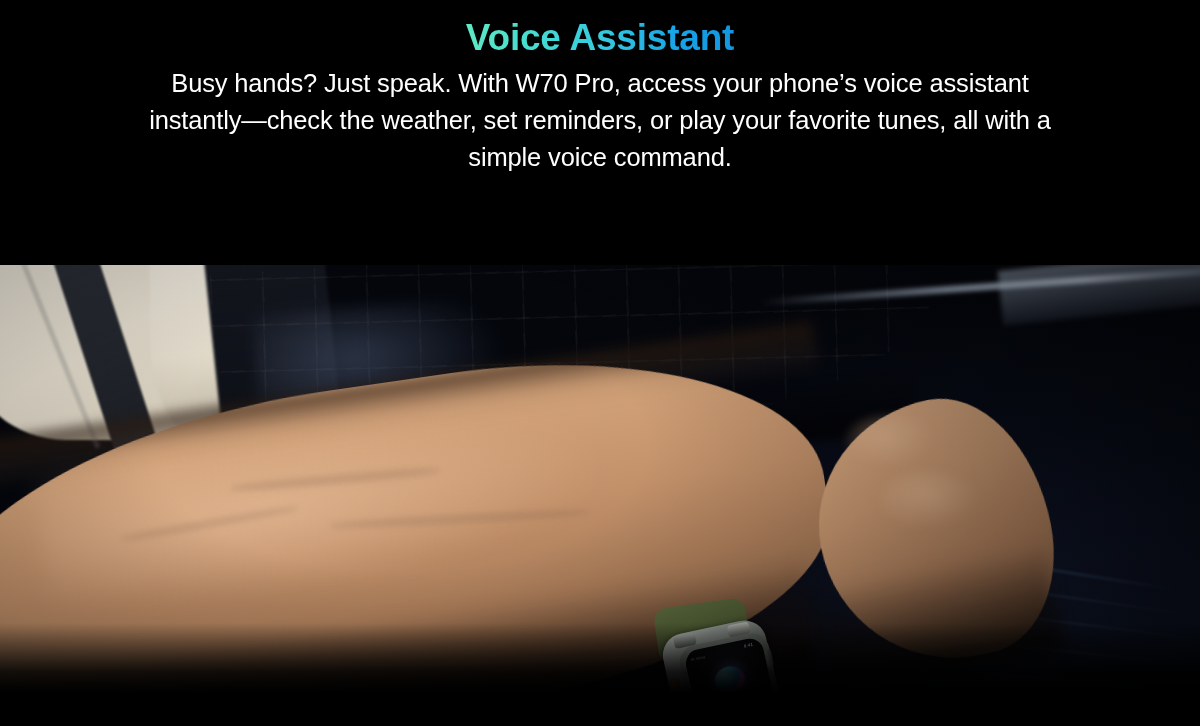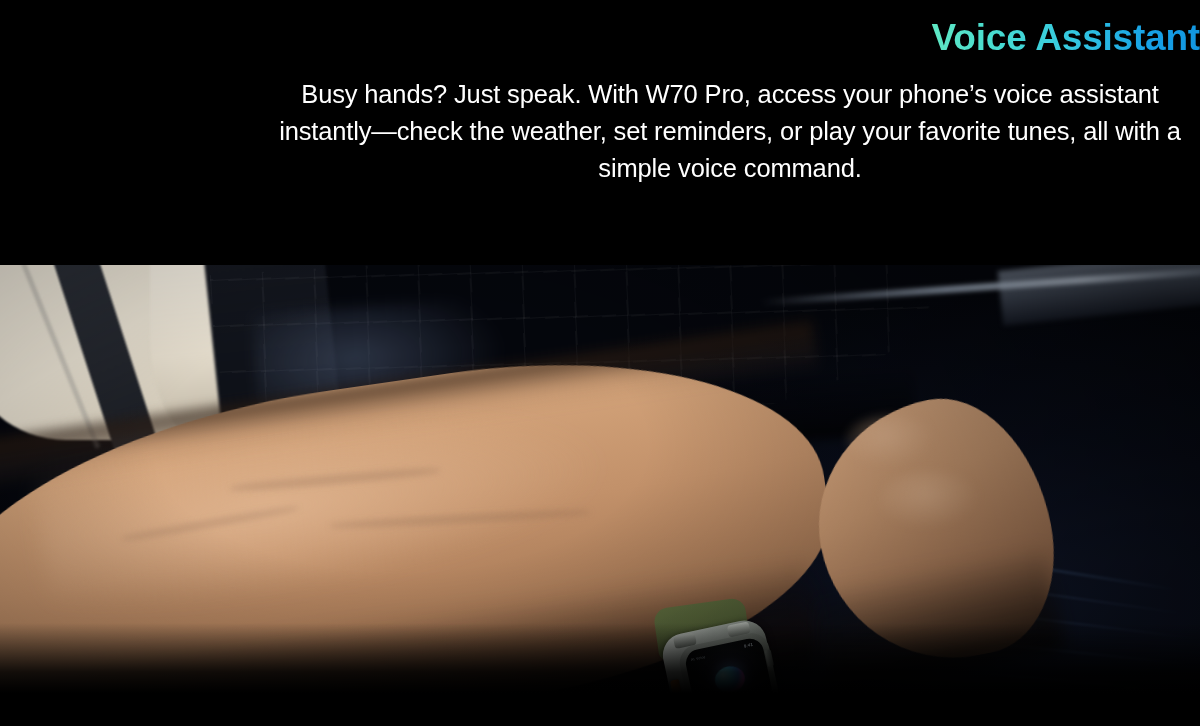--- a/index.html
+++ b/index.html
@@ -8,38 +8,38 @@
     background:#000;
     font-family:"Liberation Sans", sans-serif;
     overflow:hidden;
   }
   .page { position:relative; width:1200px; height:726px; background:#000; }
 
   
   .text-block {
     position:absolute; left:0; top:0; width:1200px; height:265px;
     background:#000;
-    display:flex; flex-direction:column; align-items:flex-end;
+    display:flex; flex-direction:column; align-items:center;
   }
   .hero-title {
     margin-top:18px;
     font-size:37px; font-weight:bold; letter-spacing:-0.2px;
     line-height:1.1;
     background:linear-gradient(90deg,#5fe8c4 0%,#49ddd0 22%,#35c9e0 52%,#17a2e6 80%,#1296e0 100%);
     -webkit-background-clip:text; background-clip:text;
     -webkit-text-fill-color:transparent; color:transparent;
     white-space:nowrap;
   }
   .hero-subtitle {
     margin-top:15px;
     font-size:31px; font-weight:normal; color:#ffffff;
     line-height:1.15; letter-spacing:-0.1px; white-space:nowrap;
   }
   .hero-body {
-    margin-top:17px;
+    margin-top:6px;
     width:940px;
     font-size:25.5px; color:#ffffff; line-height:1.45;
     text-align:center; letter-spacing:-0.15px;
   }
 
   
   .photo {
     position:absolute; left:0; top:265px; width:1200px; height:428px;
     overflow:hidden; background:#05070d;
   }

